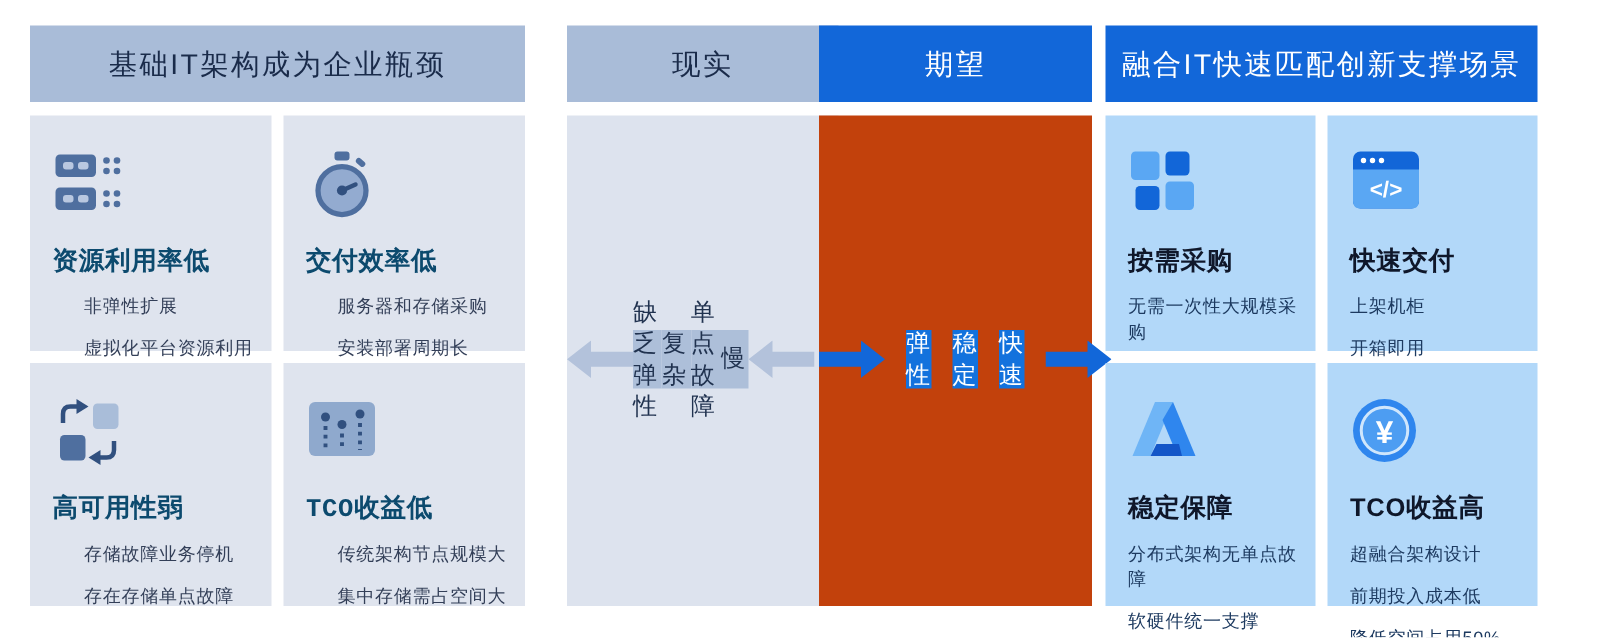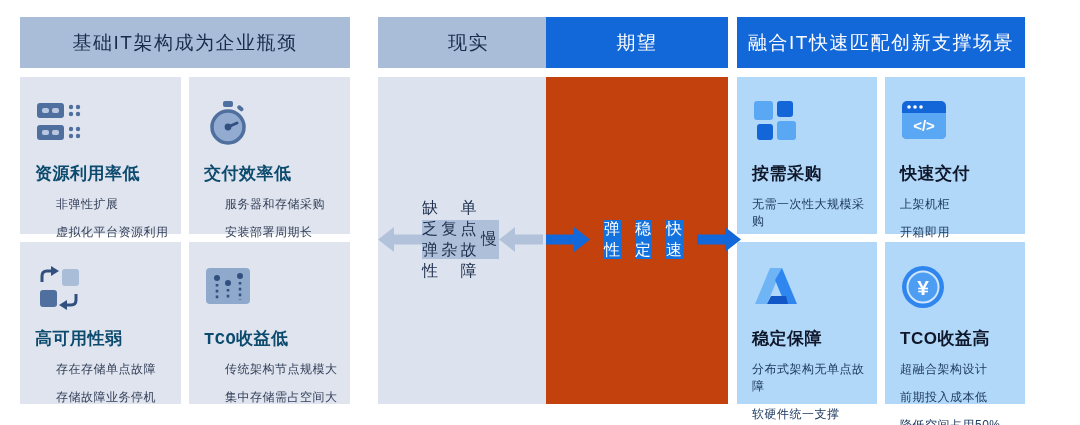--- a/index.html
+++ b/index.html
@@ -106,22 +106,22 @@
           <svg width="48" height="48" viewBox="0 0 48 48">
             <rect x="27" y="5" width="17" height="17" rx="3" fill="#a9bdd9"></rect>
             <rect x="5" y="26" width="17" height="17" rx="3" fill="#4f6f9f"></rect>
             <path d="M7 18 L7 12 Q7 7 12 7 L17 7" fill="none" stroke="#31507f" stroke-width="3"></path>
             <polygon points="16,2 24,7 16,12" fill="#31507f"></polygon>
             <path d="M41 30 L41 36 Q41 41 36 41 L31 41" fill="none" stroke="#31507f" stroke-width="3"></path>
             <polygon points="32,36 24,41 32,46" fill="#31507f"></polygon>
           </svg>
         </div>
         <div class="title">高可用性弱</div>
+        <div class="line">存储故障业务停机</div>
         <div class="line">存在存储单点故障</div>
-        <div class="line">存储故障业务停机</div>
       </div>
 
       <div class="card card-gray">
         <div class="icon-wrap">
           <svg width="48" height="44" viewBox="0 0 48 44">
             <rect x="2" y="4" width="44" height="36" rx="4" fill="#8fa9cd"></rect>
             <circle cx="13" cy="14" r="3" fill="#31507f"></circle>
             <circle cx="24" cy="19" r="3" fill="#31507f"></circle>
             <circle cx="36" cy="12" r="3" fill="#31507f"></circle>
             <line x1="13" y1="20" x2="13" y2="36" stroke="#31507f" stroke-width="2.6" stroke-dasharray="2.6,3.2"></line>

